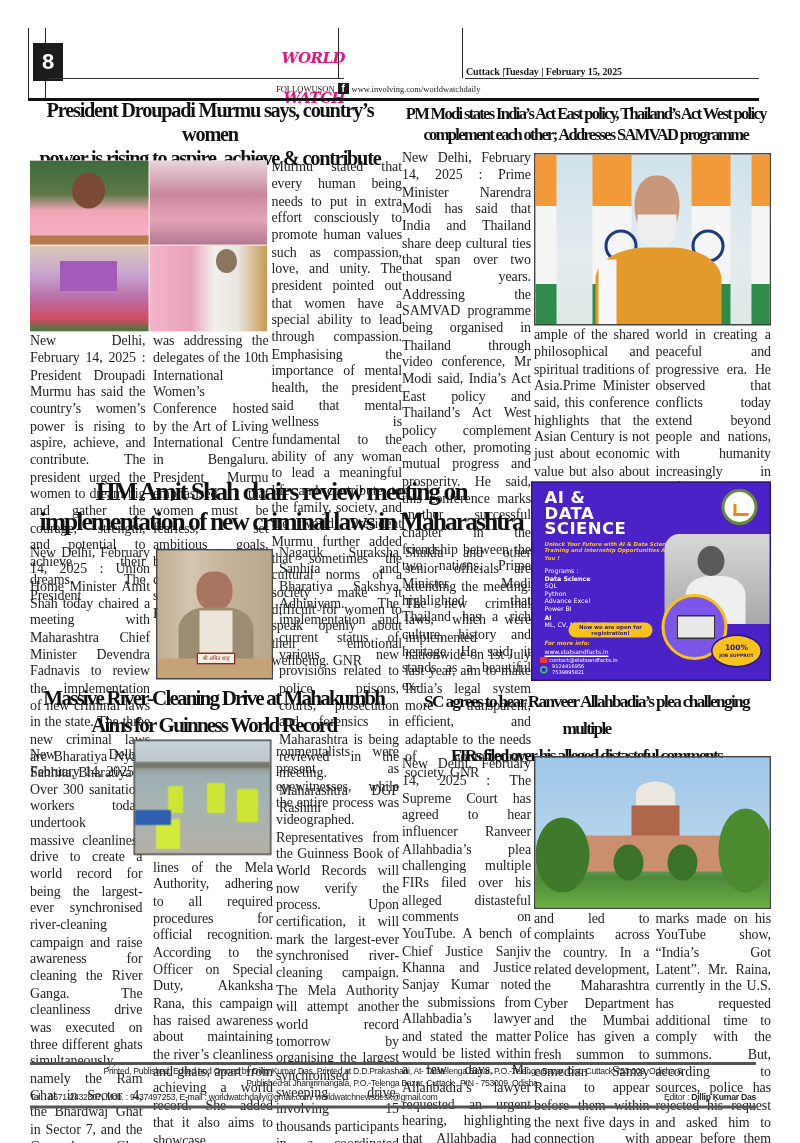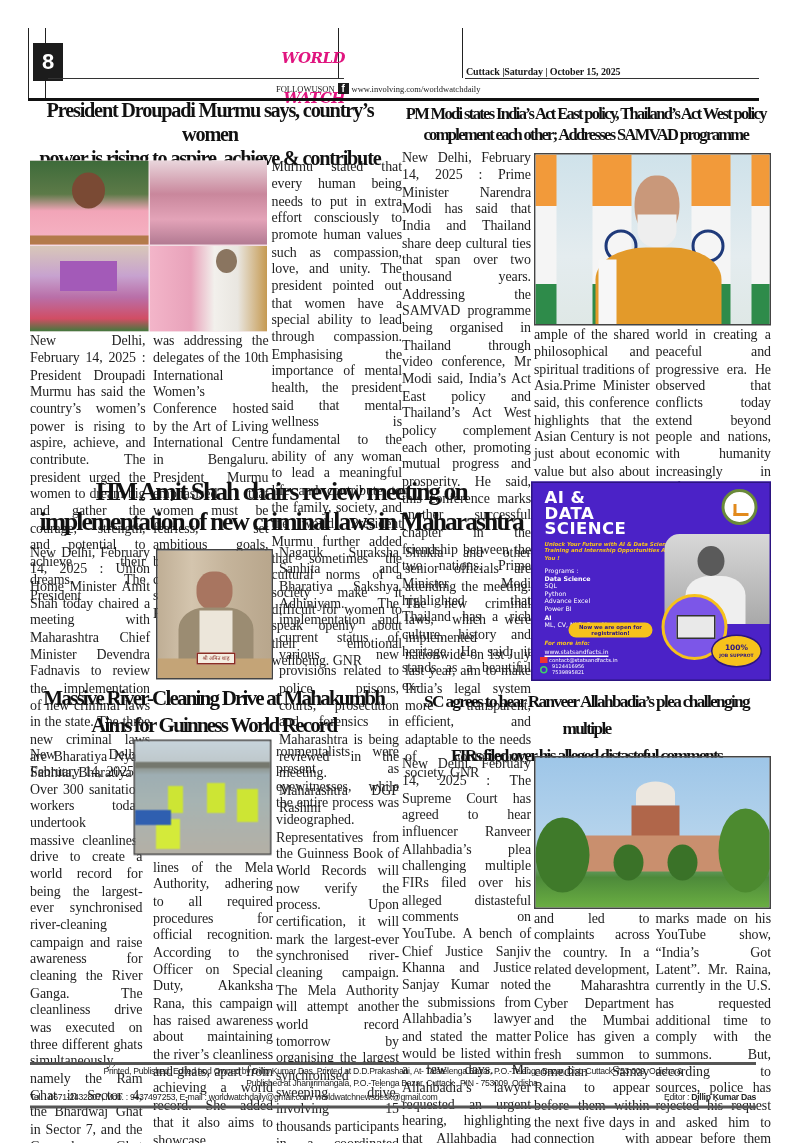--- a/index.html
+++ b/index.html
@@ -42,21 +42,21 @@
 <div class="mast-vline" style="left: 462px; top: 28px; height: 50px;"></div>
 
 <div class="page-num" style="left: 33px; top: 43px; width: 30px; height: 38px; font-size: 22px;">
     <span>8</span>
   </div>
 <div class="logo" style="left: 240px; top: 38px; width: 105px; font-size: 15px; line-height: 40px;">
   <span>WORLD WATCH</span>
 </div>
 <div class="mast-line" style="left: 48px; width: 296px; top: 78px;"></div>
 <div class="mast-line" style="left: 465px; width: 294px; top: 78px;"></div>
-<div class="dateline" style="left: 466px; top: 66px; font-size: 10px;">Cuttack |Saturday | October 15, 2025</div>
+<div class="dateline" style="left: 466px; top: 66px; font-size: 10px;">Cuttack |Tuesday | February 15, 2025</div>
 <div class="follow" style="left: 276px; top: 83px; font-size: 8.5px;">
   <span>FOLLOWUSON</span>
   <span class="fb" style="width: 11px; height: 11px; font-size: 10px;">f</span>
   <span>www.involving.com/worldwatchdaily</span>
 </div>
 <div class="mast-rule" style="left: 28px; width: 731px; top: 98px; height: 2.5px;"></div>
 
 <style>
   
   #frame { position:absolute; left:0; top:0; width:533px; height:762px; transform: scale(1.5); transform-origin: 0 0; }

